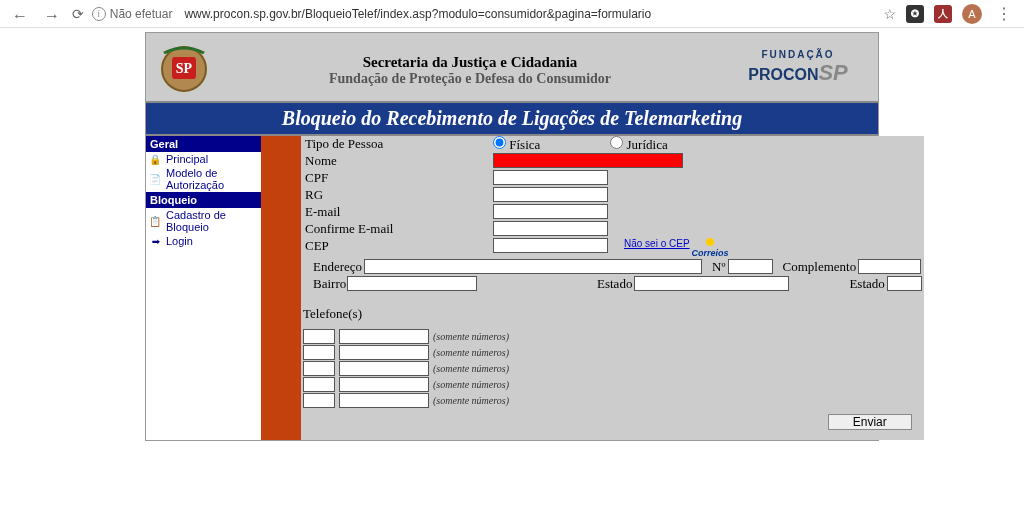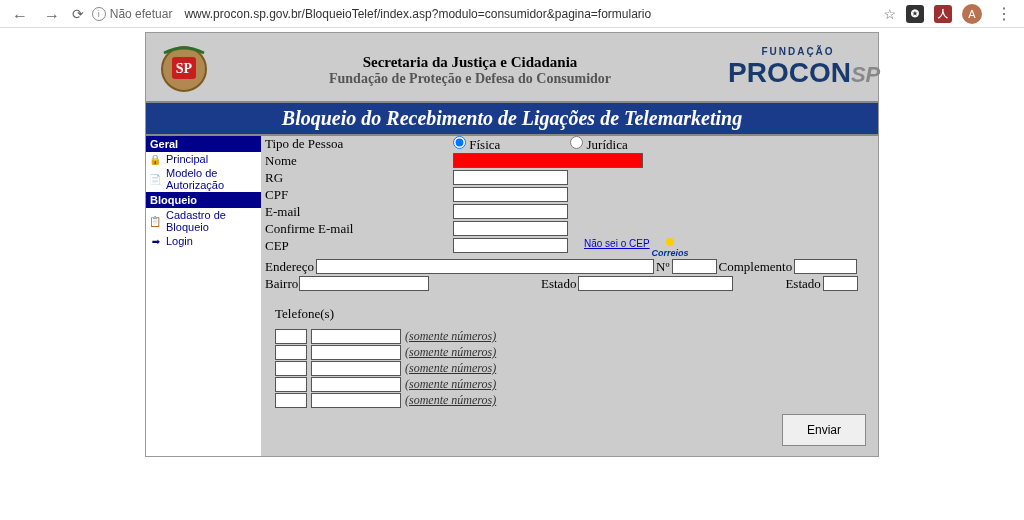--- a/index.html
+++ b/index.html
@@ -23,51 +23,51 @@
 .page { width: 734px; border: 1px solid #999; background: #ccc; }
 
 .header { display:flex; align-items:center; background:#ccc; padding: 6px 10px; }
 .seal { width:56px; height:56px; flex:0 0 56px; }
 .header-center { flex:1; text-align:center;margin-top:6px; }
 .header-center .line1 { font-family: "Times New Roman", serif; font-size:15px; font-weight:bold; color:#000; }
 .header-center .line2 { font-family: "Times New Roman", serif; font-size:14px; font-weight:bold; color:#555; }
 .logo-right { width:140px; text-align:center; }
 .logo-fund { font-size:10px; letter-spacing:2px; color:#1a3a6e; font-weight:bold; }
 .logo-procon { font-weight:900; }
-.logo-procon .p { color:#1a3a6e; font-size:28px; }
+.logo-procon .p { color:#1a3a6e; font-size:16px; }
 .logo-procon .sp { color:#888; font-size:22px; font-style:italic; }
 
 .title-bar { background:#1a3a8a; color:#fff; text-align:center; font-family:"Times New Roman",serif; font-style:italic; font-weight:bold; font-size:20px; padding:4px 0; border-top:2px solid #888; border-bottom:2px solid #888; }
 
-.body-row { display:flex; background:#000000; }
+.body-row { display:flex; background:#c2410c;gap:40px; }
 .sidebar { width:115px; flex:0 0 115px; background:#fff; font-size:11px; }
 .side-header { background:#00008b; color:#fff; font-weight:bold; padding:2px 4px; }
 .side-item { display:flex; align-items:center; gap:4px; padding:1px 4px; color:#00008b; }
 .side-icon { width:12px; height:12px; display:inline-flex; align-items:center; justify-content:center; font-size:10px; }
 
 .form-area { flex:1; background:#ccc; padding:0 2px 4px 2px; font-family:"Times New Roman",serif; font-size:13px; color:#000; }
 .form-row { display:flex; align-items:flex-start; min-height:17px; }
 .form-label { width:95px; flex:0 0 95px; padding-left:2px; }
 input[type=text].fld { border:1px solid #555; background:#fff; height:15px; font-size:11px; padding:0 2px; }
 .fld-red { background:#ff0000 !important; }
 .cep-link { color:#0000cd; font-size:10px; text-decoration:underline; margin-left:16px; font-family:Arial,sans-serif; }
 .correios { display:inline-flex; align-items:center; gap:2px; margin-left:2px;flex-direction:column; }
 .correios-dot { width:8px; height:8px; background:#ffcc00; border-radius:50%; display:inline-block; }
 .correios-txt { color:#003399; font-size:9px; font-weight:bold; font-style:italic; font-family:Arial,sans-serif; }
 
 .addr-row { display:flex; align-items:center; min-height:17px; }
-.addr-label { padding:0 2px; }
-.tel-section { margin-top:14px;margin-left:12px; }
+.addr-label { padding:0 2px;margin-left:8px; }
+.tel-section { margin-top:14px; }
 .tel-title { font-family:"Times New Roman",serif; font-size:13px; }
 .tel-note { font-family:Arial,sans-serif; font-size:9px; font-weight:bold; color:#8b1a1a; }
 .tel-row { display:flex; align-items:center; gap:4px; margin-top:1px; }
-.tel-hint { font-family:"Times New Roman",serif; font-style:italic; font-size:12px; color:#333;text-decoration:underline; }
+.tel-hint { font-family:"Times New Roman",serif; font-style:italic; font-size:10px; color:#333; }
 
 .submit-row { text-align:right; padding:6px 10px 6px 0; }
-.submit-btn { background:#efefef; border:1px solid #888; padding:8px 24px; font-size:12px; cursor:pointer; }
+.submit-btn { background:#efefef; border:1px solid #888; padding:0 24px; font-size:12px; cursor:pointer; }
 </style>
 </head>
 <body>
 
 <div class="browser-bar">
   <span class="nav-arrow">←</span>
   <span class="nav-arrow">→</span>
   <span class="reload">⟳</span>
   <span class="insecure">
     <span class="insecure-icon">i</span>
@@ -140,26 +140,26 @@
         <span style="display:inline-block;width:70px;"></span>
         <label><input type="radio" style=""> <span>Jurídica</span></label>
       </div>
 
       <div class="form-row">
         <div class="form-label">Nome</div>
         <div style="width:95px;"></div>
         <input type="text" class="fld fld-red" style="width: 190px;">
       </div>
       <div class="form-row">
+        <div class="form-label">CPF</div>
+        <div style="width:95px;"></div>
+        <input type="text" class="fld" style="width: 115px;">
+      </div>
+      <div class="form-row">
         <div class="form-label">RG</div>
-        <div style="width:95px;"></div>
-        <input type="text" class="fld" style="width: 115px;">
-      </div>
-      <div class="form-row">
-        <div class="form-label">CPF</div>
         <div style="width:95px;"></div>
         <input type="text" class="fld" style="width: 115px;">
       </div>
       <div class="form-row">
         <div class="form-label">E-mail</div>
         <div style="width:95px;"></div>
         <input type="text" class="fld" style="width: 115px;">
       </div>
       <div class="form-row">
         <div class="form-label">Confirme E-mail</div>

